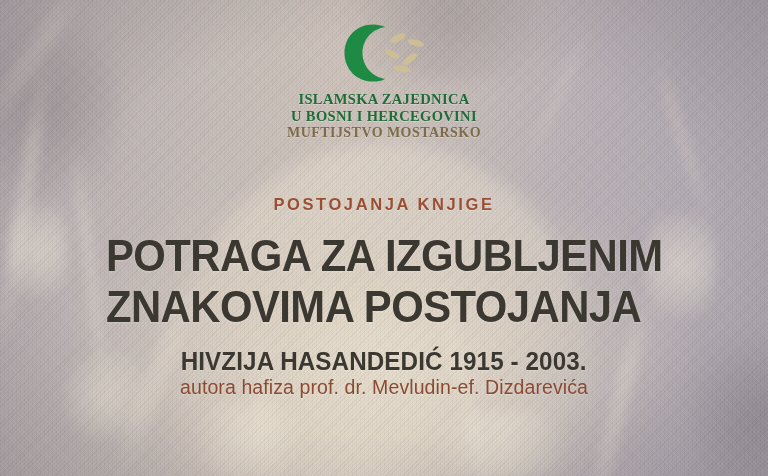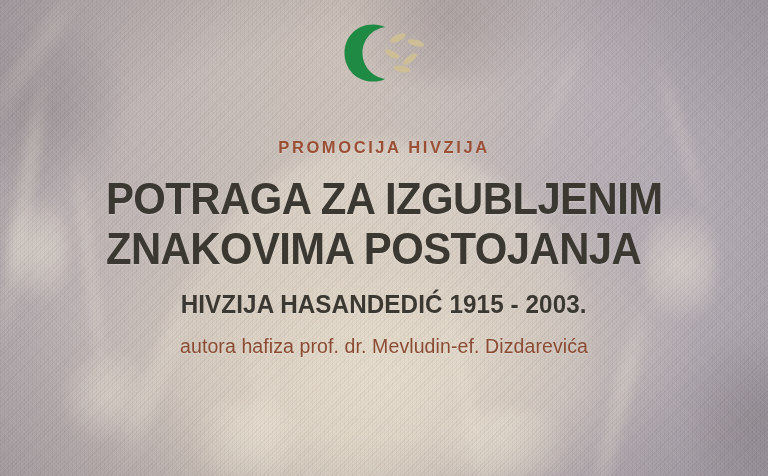--- a/index.html
+++ b/index.html
@@ -160,21 +160,21 @@
     margin-top: 15px;
     font-size: 25.5px;
     font-weight: 700;
     letter-spacing: 0.1px;
     color: #3b3731;
     transform: scaleX(0.95);
     text-shadow: 0 1px 1px rgba(255,255,255,0.22);
     white-space: nowrap;
   }
   .author {
-    margin-top: 16px;
+    margin-top: 0;
     font-size: 19.5px;
     font-weight: 400;
     color: #8a4a32;
     letter-spacing: 0.1px;
     text-shadow: 0 1px 1px rgba(255,255,255,0.28);
     white-space: nowrap;
   }
 </style>
 </head>
 <body>
@@ -220,23 +220,28 @@
                  C55.6 3.4 51.6 2.4 47 2.4 Z" fill="#1f8a44"></path>
         <g fill="#cdbe96">
           <ellipse cx="72" cy="16" rx="8.5" ry="3.2" transform="rotate(-26 72 16)"></ellipse>
           <ellipse cx="90" cy="21" rx="8.5" ry="3.2" transform="rotate(16 90 21)"></ellipse>
           <ellipse cx="66" cy="32" rx="8.0" ry="3.1" transform="rotate(28 66 32)"></ellipse>
           <ellipse cx="84" cy="37" rx="8.5" ry="3.2" transform="rotate(-38 84 37)"></ellipse>
           <ellipse cx="76" cy="47" rx="8.5" ry="3.2" transform="rotate(10 76 47)"></ellipse>
         </g>
       </svg>
 
+      <div class="logo-text">
+        <div class="lt1">ISLAMSKA ZAJEDNICA</div>
+        <div class="lt2">U BOSNI I HERCEGOVINI</div>
+        <div class="lt3">MUFTIJSTVO MOSTARSKO</div>
+      </div>
     </div>
 
-    <div class="kicker">PROMOCIJA HIVZIJA</div>
+    <div class="kicker">POSTOJANJA KNJIGE</div>
 
     <div class="title-wrap">
       <div class="title">POTRAGA ZA IZGUBLJENIM</div>
       <div class="title">ZNAKOVIMA POSTOJANJA</div>
     </div>
 
     <div class="subtitle">HIVZIJA HASANDEDIĆ 1915 - 2003.</div>
     <div class="author">autora hafiza prof. dr. Mevludin-ef. Dizdarevića</div>
 
   </div>

